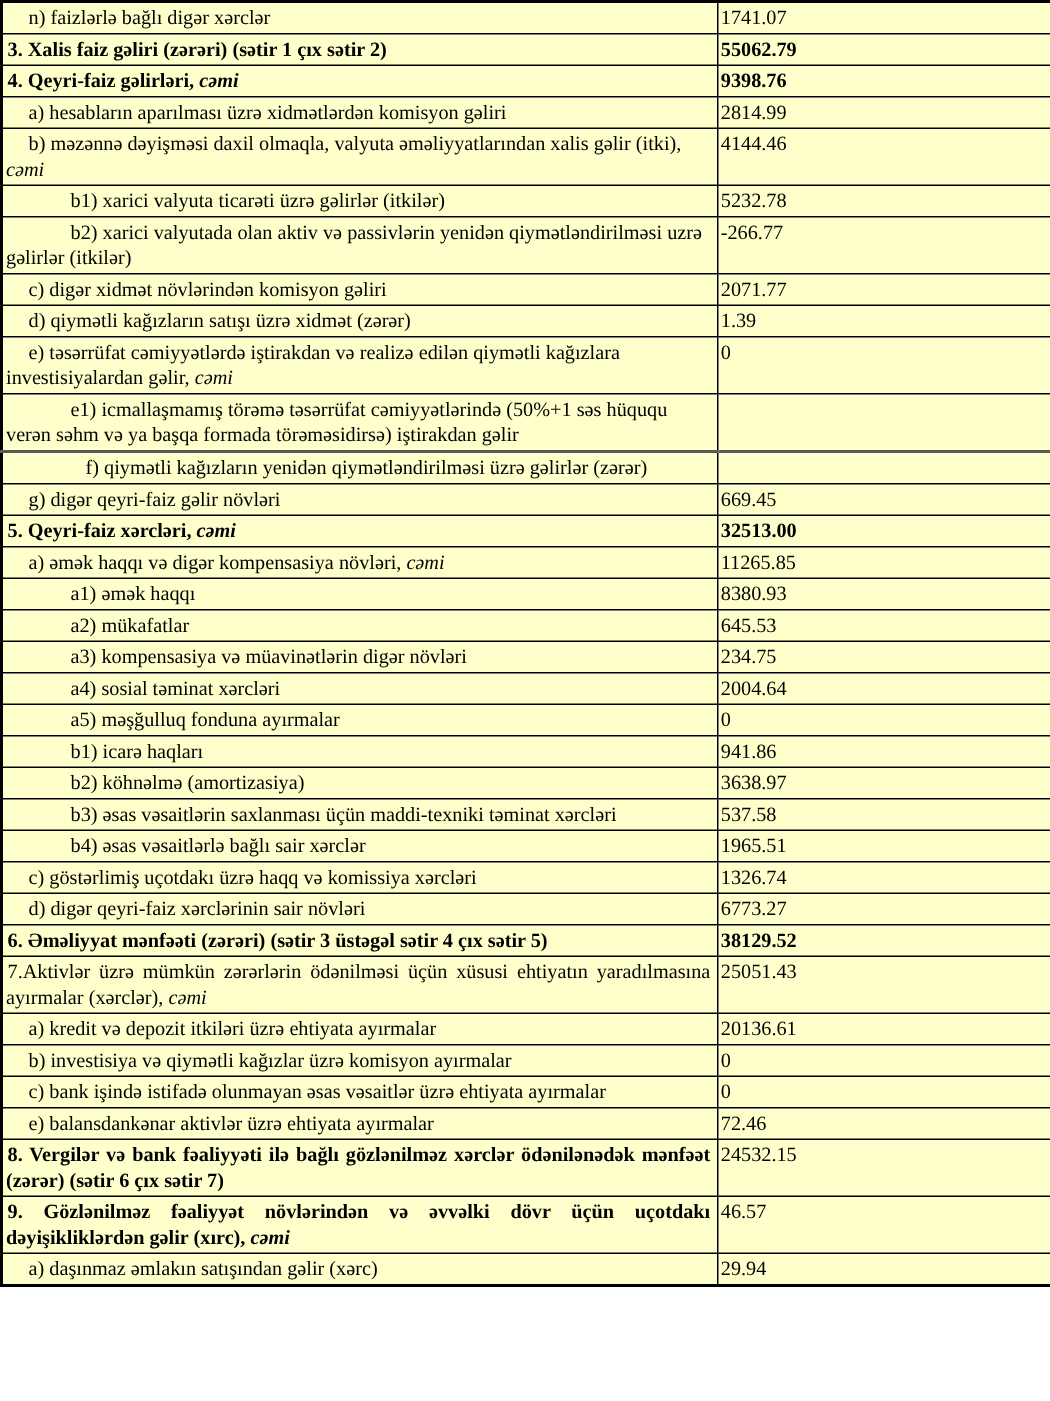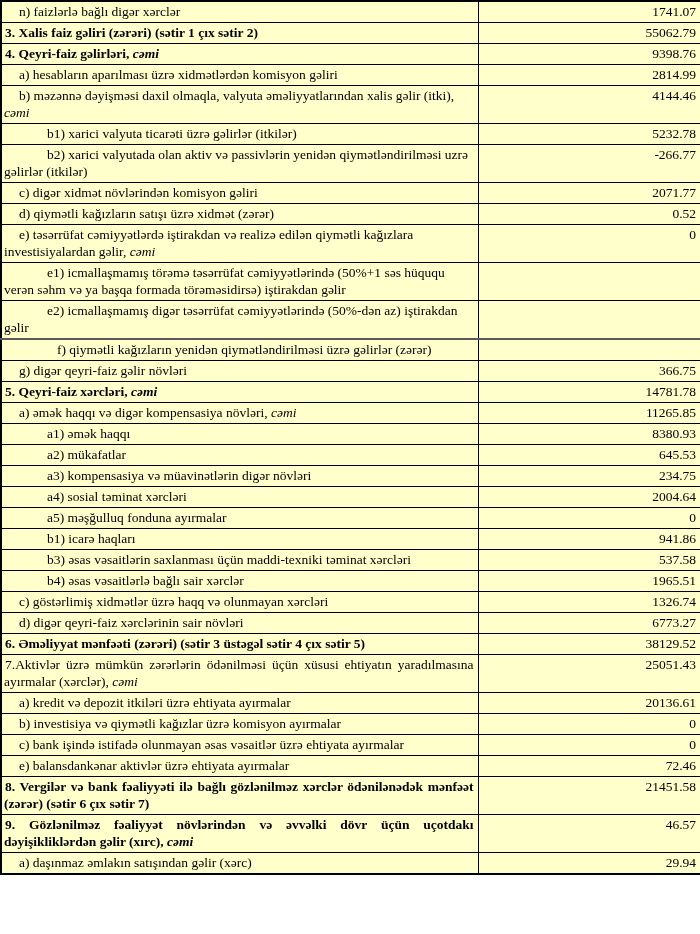--- a/index.html
+++ b/index.html
@@ -28,26 +28,26 @@
     overflow: hidden;
   }
   td.lbl {
     padding: 1px 4px 2px 2px;
   }
   td.lbl.ind0 { text-indent: 1px; }
   td.lbl.ind1 { text-indent: 15px; }
   td.lbl.ind2 { text-indent: 43px; }
   td.lbl.just { text-align: justify; }
   td.val {
-    text-align: right;
+    text-align: left;
     padding: 1px 4px 2px 2px;
   }
   td.bg-w { background: #ffffff; }
   tr.bold td.lbl { font-weight: bold; }
-  td.val.vb { font-weight: normal; }
+  td.val.vb { font-weight: bold; }
   tr.thicktop td { border-top: 2px solid #595959; padding-left: 40px; }
   td.lbl i, td.val i { }
 </style>
 </head>
 <body>
 
 <div class="page">
   <table class="fin">
     <colgroup>
       <col style="width:477px">
@@ -81,45 +81,41 @@
         <tr>
           <td class="lbl ind2">b2) xarici valyutada olan aktiv və passivlərin yenidən qiymətləndirilməsi uzrə gəlirlər (itkilər)</td>
           <td class="val bg-w">-266.77</td>
         </tr>
         <tr>
           <td class="lbl ind1">c) digər xidmət növlərindən komisyon gəliri</td>
           <td class="val bg-w">2071.77</td>
         </tr>
         <tr>
           <td class="lbl ind1">d) qiymətli kağızların satışı üzrə xidmət (zərər)</td>
-          <td class="val bg-w">0.52</td>
+          <td class="val bg-w">1.39</td>
         </tr>
         <tr>
           <td class="lbl ind1">e) təsərrüfat cəmiyyətlərdə iştirakdan və realizə edilən qiymətli kağızlara investisiyalardan gəlir, <i>cəmi</i></td>
           <td class="val bg-y">0</td>
         </tr>
         <tr>
           <td class="lbl ind2">e1) icmallaşmamış törəmə təsərrüfat cəmiyyətlərində  (50%+1 səs hüququ verən səhm və ya başqa formada törəməsidirsə) iştirakdan gəlir</td>
-          <td class="val bg-w"></td>
-        </tr>
-        <tr>
-          <td class="lbl ind2">e2) icmallaşmamış digər təsərrüfat cəmiyyətlərində (50%-dən az) iştirakdan gəlir</td>
           <td class="val bg-w"></td>
         </tr>
         <tr class="thicktop">
           <td class="lbl ind1">f) qiymətli kağızların yenidən qiymətləndirilməsi üzrə gəlirlər (zərər)</td>
           <td class="val bg-w"></td>
         </tr>
         <tr>
           <td class="lbl ind1">g) digər qeyri-faiz gəlir növləri</td>
-          <td class="val bg-w">366.75</td>
+          <td class="val bg-w">669.45</td>
         </tr>
         <tr class="bold">
           <td class="lbl ind0">5. Qeyri-faiz xərcləri, <i>cəmi</i></td>
-          <td class="val bg-y vb">14781.78</td>
+          <td class="val bg-y vb">32513.00</td>
         </tr>
         <tr>
           <td class="lbl ind1">a) əmək haqqı və digər kompensasiya növləri, <i>cəmi</i></td>
           <td class="val bg-y">11265.85</td>
         </tr>
         <tr>
           <td class="lbl ind2">a1) əmək haqqı</td>
           <td class="val bg-w">8380.93</td>
         </tr>
         <tr>
@@ -136,29 +132,33 @@
         </tr>
         <tr>
           <td class="lbl ind2">a5) məşğulluq fonduna ayırmalar</td>
           <td class="val bg-w">0</td>
         </tr>
         <tr>
           <td class="lbl ind2">b1) icarə haqları</td>
           <td class="val bg-w">941.86</td>
         </tr>
         <tr>
+          <td class="lbl ind2">b2) köhnəlmə (amortizasiya)</td>
+          <td class="val bg-w">3638.97</td>
+        </tr>
+        <tr>
           <td class="lbl ind2">b3) əsas vəsaitlərin saxlanması üçün maddi-texniki təminat xərcləri</td>
           <td class="val bg-w">537.58</td>
         </tr>
         <tr>
           <td class="lbl ind2">b4) əsas vəsaitlərlə bağlı sair xərclər</td>
           <td class="val bg-w">1965.51</td>
         </tr>
         <tr>
-          <td class="lbl ind1">c) göstərlimiş xidmətlər üzrə haqq və olunmayan xərcləri</td>
+          <td class="lbl ind1">c) göstərlimiş uçotdakı üzrə haqq və komissiya xərcləri</td>
           <td class="val bg-w">1326.74</td>
         </tr>
         <tr>
           <td class="lbl ind1">d) digər qeyri-faiz xərclərinin sair növləri</td>
           <td class="val bg-w">6773.27</td>
         </tr>
         <tr class="bold">
           <td class="lbl ind0">6. Əməliyyat mənfəəti (zərəri) (sətir 3 üstəgəl sətir 4 çıx sətir 5)</td>
           <td class="val bg-y vb">38129.52</td>
         </tr>
@@ -177,21 +177,21 @@
         <tr>
           <td class="lbl ind1">c) bank işində istifadə olunmayan əsas vəsaitlər üzrə ehtiyata ayırmalar</td>
           <td class="val bg-w">0</td>
         </tr>
         <tr>
           <td class="lbl ind1">e) balansdankənar aktivlər üzrə ehtiyata ayırmalar</td>
           <td class="val bg-w">72.46</td>
         </tr>
         <tr class="bold">
           <td class="lbl ind0 just">8. Vergilər və bank fəaliyyəti ilə bağlı gözlənilməz xərclər ödənilənədək mənfəət (zərər) (sətir 6 çıx sətir 7)</td>
-          <td class="val bg-y">21451.58</td>
+          <td class="val bg-y">24532.15</td>
         </tr>
         <tr class="bold">
           <td class="lbl ind0 just">9. Gözlənilməz fəaliyyət növlərindən və əvvəlki dövr üçün uçotdakı dəyişikliklərdən gəlir (xırc), <i>cəmi</i></td>
           <td class="val bg-y">46.57</td>
         </tr>
         <tr>
           <td class="lbl ind1">a) daşınmaz əmlakın satışından gəlir (xərc)</td>
           <td class="val bg-w">29.94</td>
         </tr>
       </tbody>

